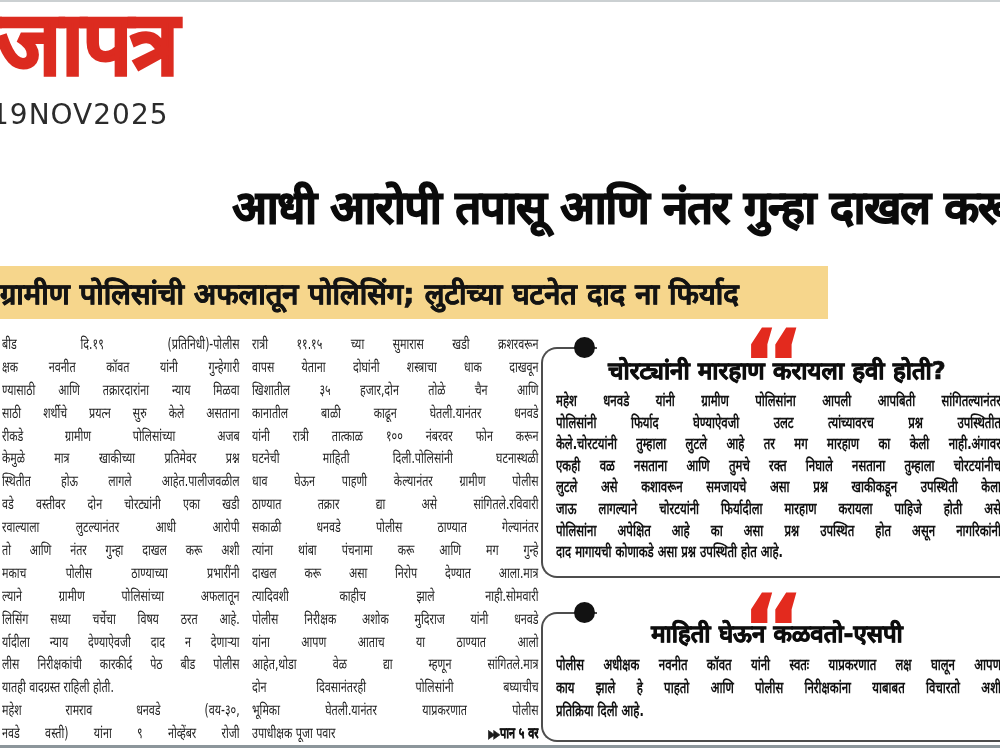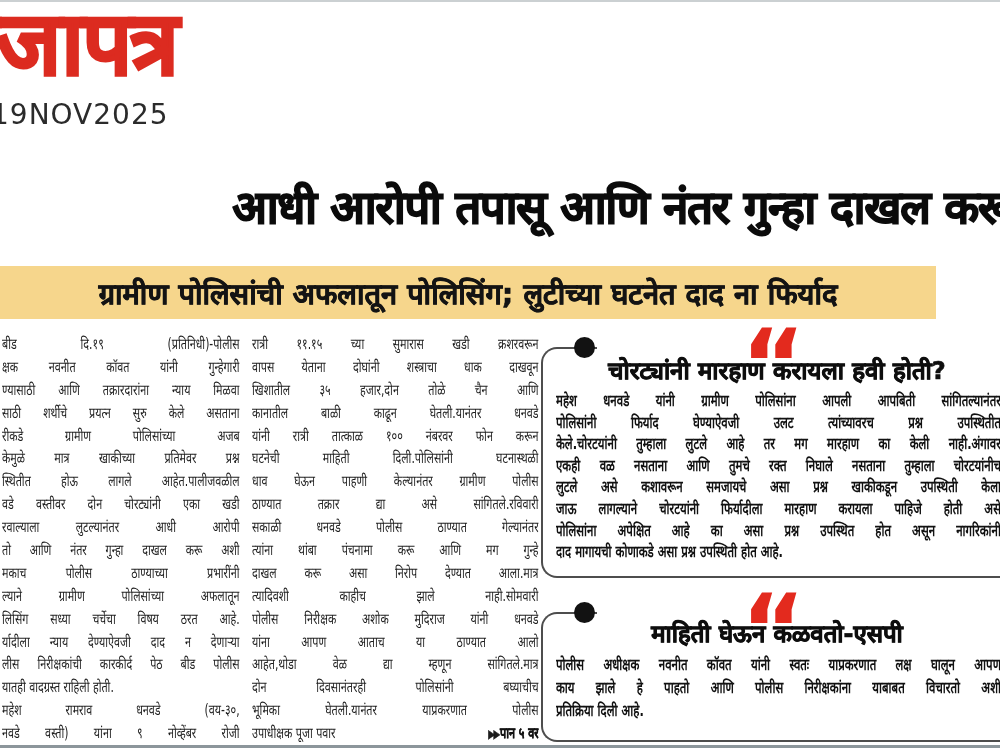--- a/index.html
+++ b/index.html
@@ -9,22 +9,22 @@
 
   
   .masthead{position:absolute;top:-2px;left:-52px;color:#dc2b20;font-size:88px;font-weight:bold;
             line-height:1.05;letter-spacing:-2px;-webkit-text-stroke:2.5px #dc2b20;white-space:nowrap;}
   .date{position:absolute;top:98px;left:-9px;font-size:28px;color:#2b2b2b;letter-spacing:1px;}
 
   
   .headline{position:absolute;top:163px;left:0;width:1000px;margin:12px;text-align:right;
             font-size:45px;font-weight:bold;color:#0b0b0b;-webkit-text-stroke:1.4px #0b0b0b;
             white-space:nowrap;letter-spacing:-1px;}
-  .subband{position:absolute;top:266px;left:0;width:936px;height:53px;background:#f6d68c;
-           display:flex;align-items:center;justify-content:center;}
+  .subband{position:absolute;top:266px;left:0;width:828px;height:53px;background:#f6d68c;
+           display:flex;align-items:center;justify-content:flex-start;}
   .subhead{font-size:29px;font-weight:bold;color:#141414;-webkit-text-stroke:0.6px #141414;white-space:nowrap;}
 
   
   .col{position:absolute;top:333px;transform:scaleX(0.72);transform-origin:left top;
        font-size:15px;color:#1c1c1c;}
   .col1{left:2px;width:330px;}
   .col2{left:252px;width:398px;}
   .bl{height:22.9px;line-height:22.9px;text-align:justify;text-align-last:justify;overflow:hidden;}
   .bl.flush{text-align-last:left;}
   .tailrow{display:flex;justify-content:space-between;align-items:center;text-align-last:left;}

